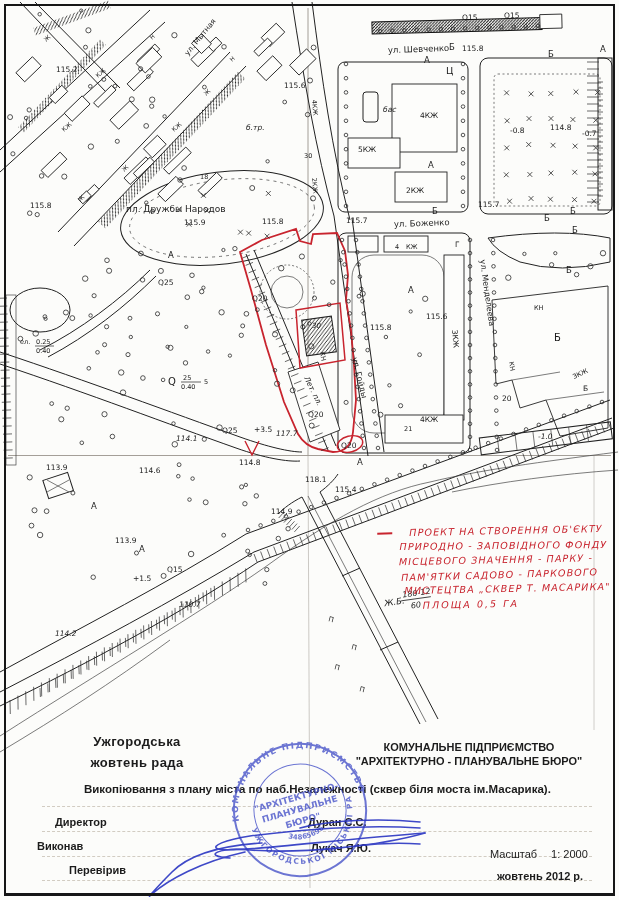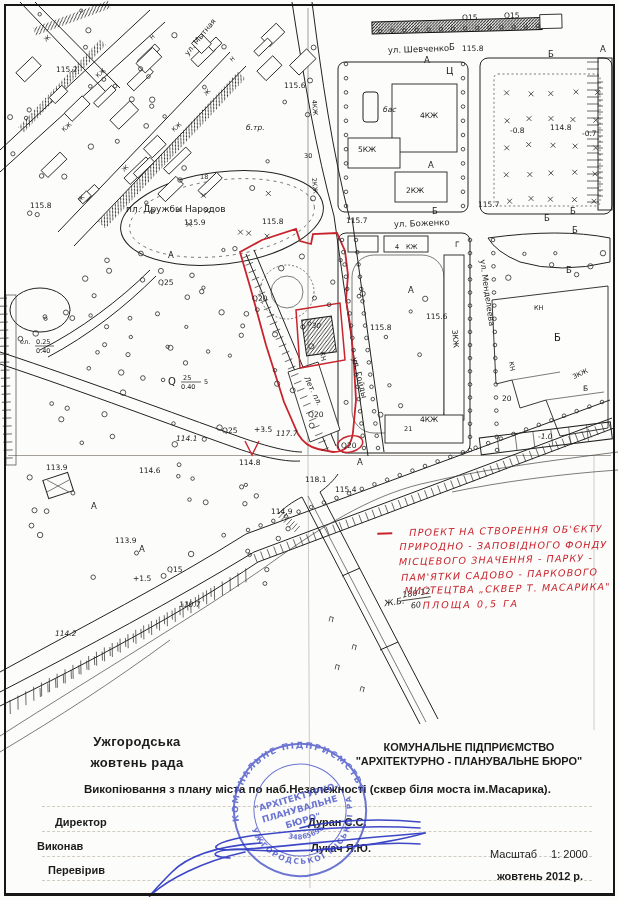--- a/index.html
+++ b/index.html
@@ -867,21 +867,21 @@
     <div>жовтень рада</div>
   </div>
   <div class="doc org-right">
     <div>КОМУНАЛЬНЕ ПІДПРИЄМСТВО</div>
     <div>"АРХІТЕКТУРНО - ПЛАНУВАЛЬНЕ БЮРО"</div>
   </div>
   <div class="doc subtitle">Викопіювання з плану міста по наб.Незалежності (сквер біля моста ім.Масарика).</div>
 
   <div class="doc slabel" style="left:55px;top:816px">Директор</div>
   <div class="doc slabel" style="left:37px;top:840px">Виконав</div>
-  <div class="doc slabel" style="left:48px;top:864px">Перевірив</div>
+  <div class="doc slabel" style="left:69px;top:864px">Перевірив</div>
   <div class="doc sname" style="left:308px;top:816px">Дуран С.С.</div>
   <div class="doc sname" style="left:311px;top:842px">Лукач Я.Ю.</div>
 
   <div class="doc scale">
     <span>Масштаб</span><span class="val">1: 2000</span>
   </div>
   <div class="doc date">жовтень 2012 р.</div>
 
   <div class="dline" style="left:42px;top:806px;width:550px"></div>
   <div class="dline" style="left:42px;top:831px;width:550px"></div>

